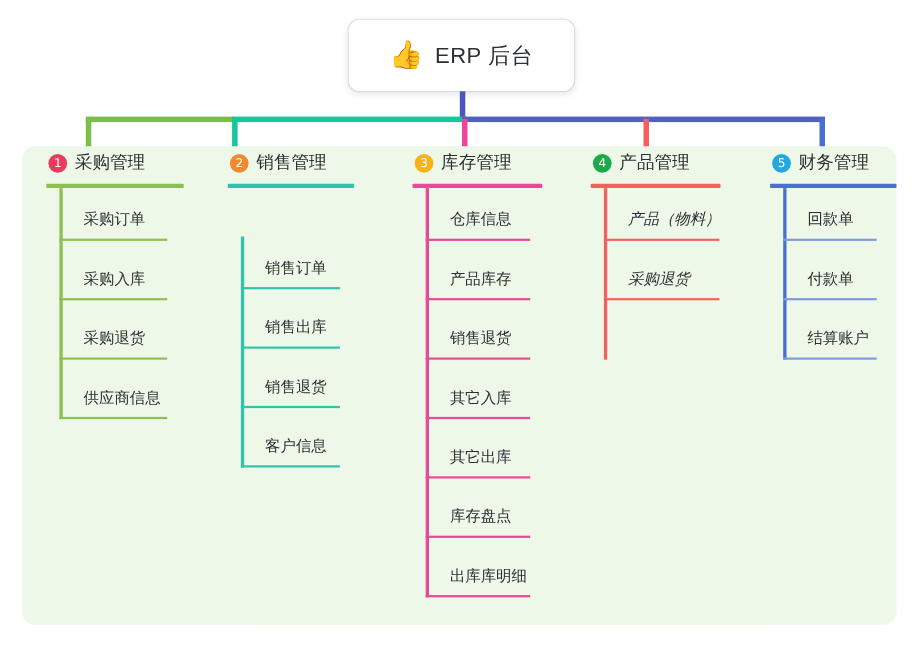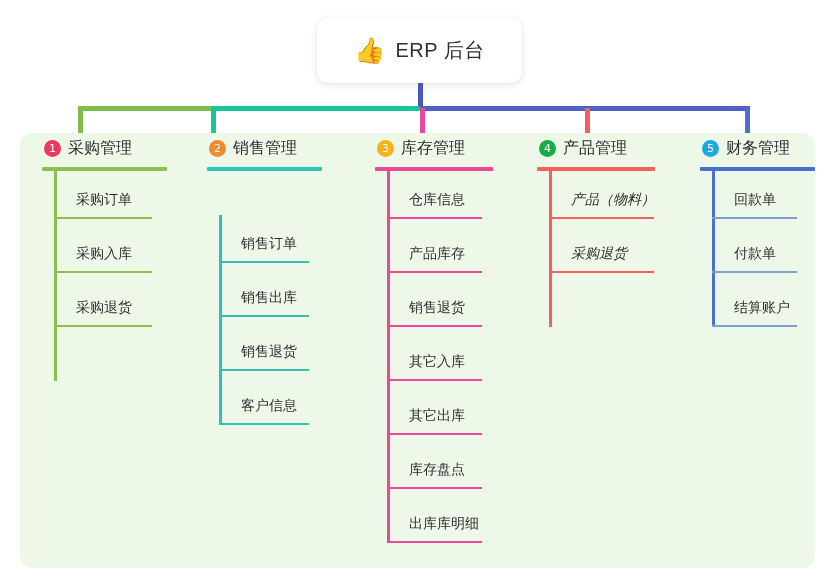--- a/index.html
+++ b/index.html
@@ -130,20 +130,24 @@
               <div class="item-rule" style="width: 98px; background: rgb(140, 193, 82);"></div>
             </div>
             <div class="item">
               <span class="item-text">采购入库</span>
               <div class="item-rule" style="width: 98px; background: rgb(140, 193, 82);"></div>
             </div>
             <div class="item">
               <span class="item-text">采购退货</span>
               <div class="item-rule" style="width: 98px; background: rgb(140, 193, 82);"></div>
             </div>
+            <div class="item">
+              <span class="item-text">供应商信息</span>
+              <div class="item-rule" style="width: 98px; background: rgb(140, 193, 82);"></div>
+            </div>
           </div>
         </div>
         <div class="col" style="left: 187px;">
           <div class="col-head">
             <span class="badge" style="background: rgb(240, 138, 48);">2</span>
             <span class="col-title">销售管理</span>
           </div>
           <div class="head-rule" style="width: 115px; background: rgb(46, 196, 176);"></div>
           <div style="position: relative; margin-top: 44px;">
             <div class="spine" style="background: rgb(46, 196, 176); top: 0px; height: 210px;"></div>

